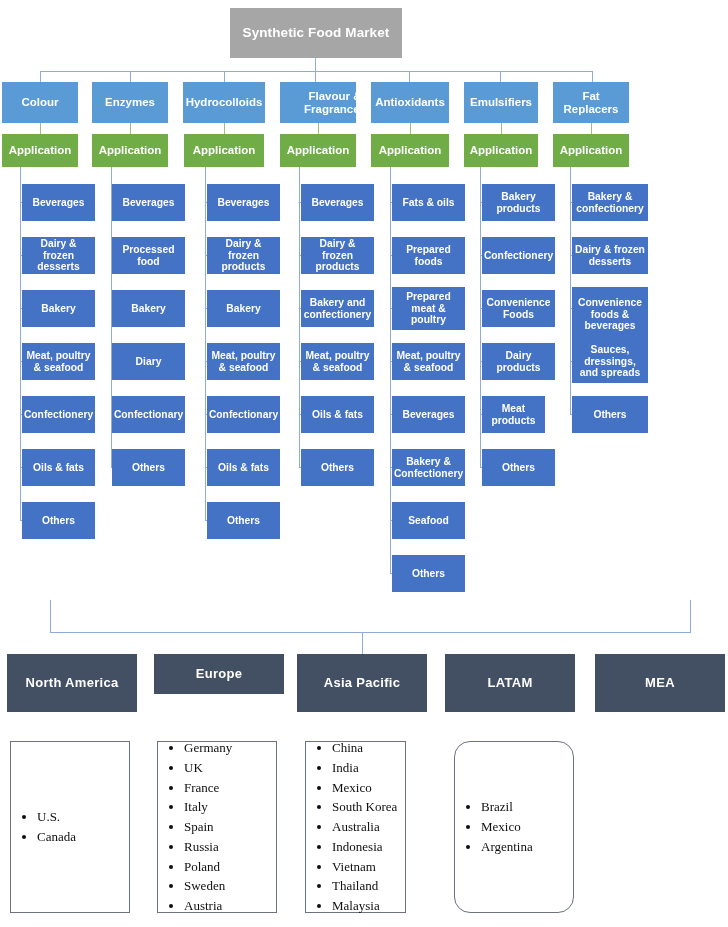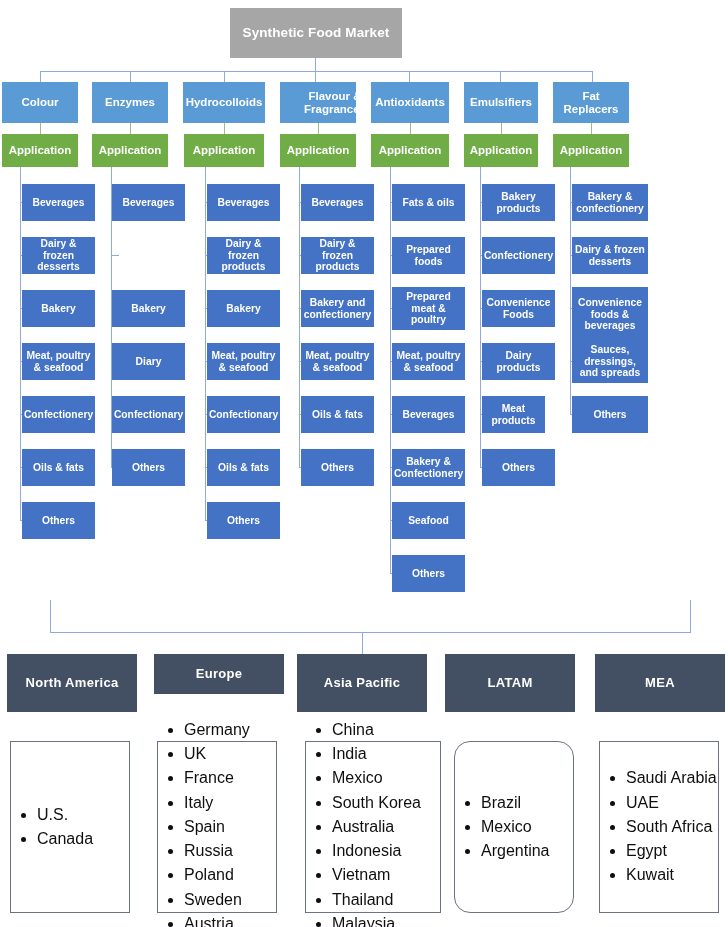--- a/index.html
+++ b/index.html
@@ -59,24 +59,24 @@
     background:#ffffff;
     box-sizing:border-box;
     display:flex;flex-direction:column;justify-content:center;
   }
   .list-panel ul{
     margin:0;
     padding-left:26px;
     list-style:disc;
   }
   .list-panel li{
-    font-size:16px;
+    font-size:13px;
     color:#0f0f10;
     line-height:1.52;
-    font-family:Liberation Sans, sans-serif;
+    font-family:Liberation Serif, serif;
   }
 </style>
 </head>
 <body>
 
 <div id="stage">
 
   <div class="box root-box" style="left:228px;top:8px;width:172px;height:50px;">Synthetic Food Market</div>
 
   <div class="ln-v" style="left:313px;top:58px;height:13px;"></div>
@@ -133,20 +133,21 @@
 
   <div class="ln-v" style="left:109px;top:167px;height:301px;"></div>
   <div class="ln-h" style="left:109px;top:202px;width:8px;"></div>
   <div class="ln-h" style="left:109px;top:255px;width:8px;"></div>
   <div class="ln-h" style="left:109px;top:308px;width:8px;"></div>
   <div class="ln-h" style="left:109px;top:361px;width:8px;"></div>
   <div class="ln-h" style="left:109px;top:414px;width:8px;"></div>
   <div class="ln-h" style="left:109px;top:467px;width:8px;"></div>
 
   <div class="box sub-box" style="left:110px;top:184px;width:73px;height:37px;">Beverages</div>
+  <div class="box sub-box" style="left:110px;top:237px;width:73px;height:37px;">Processed food</div>
   <div class="box sub-box" style="left:110px;top:290px;width:73px;height:37px;">Bakery</div>
   <div class="box sub-box" style="left:110px;top:343px;width:73px;height:37px;">Diary</div>
   <div class="box sub-box" style="left:110px;top:396px;width:73px;height:37px;">Confectionary</div>
   <div class="box sub-box" style="left:110px;top:449px;width:73px;height:37px;">Others</div>
 
   <div class="ln-v" style="left:203px;top:167px;height:354px;"></div>
   <div class="ln-h" style="left:203px;top:202px;width:8px;"></div>
   <div class="ln-h" style="left:203px;top:255px;width:8px;"></div>
   <div class="ln-h" style="left:203px;top:308px;width:8px;"></div>
   <div class="ln-h" style="left:203px;top:361px;width:8px;"></div>
@@ -249,21 +250,21 @@
         <li>France</li>
         <li>Italy</li>
         <li>Spain</li>
         <li>Russia</li>
         <li>Poland</li>
         <li>Sweden</li>
         <li>Austria</li>
       </ul>
   </div>
 
-  <div class="list-panel" style="left:303px;top:741px;width:136px;height:172px;">
+  <div class="list-panel" style="left:303px;top:741px;width:101px;height:172px;">
     <ul>
         <li>China</li>
         <li>India</li>
         <li>Mexico</li>
         <li>South Korea</li>
         <li>Australia</li>
         <li>Indonesia</li>
         <li>Vietnam</li>
         <li>Thailand</li>
         <li>Malaysia</li>
@@ -271,23 +272,14 @@
   </div>
 
   <div class="list-panel" style="left:452px;top:741px;width:120px;height:172px;border-radius:16px;">
     <ul>
         <li>Brazil</li>
         <li>Mexico</li>
         <li>Argentina</li>
       </ul>
   </div>
 
-  <div class="list-panel" style="left:597px;top:741px;width:120px;height:172px;">
-    <ul>
-        <li>Saudi Arabia</li>
-        <li>UAE</li>
-        <li>South Africa</li>
-        <li>Egypt</li>
-        <li>Kuwait</li>
-      </ul>
-  </div>
 
 </div>
 
 </body></html>

